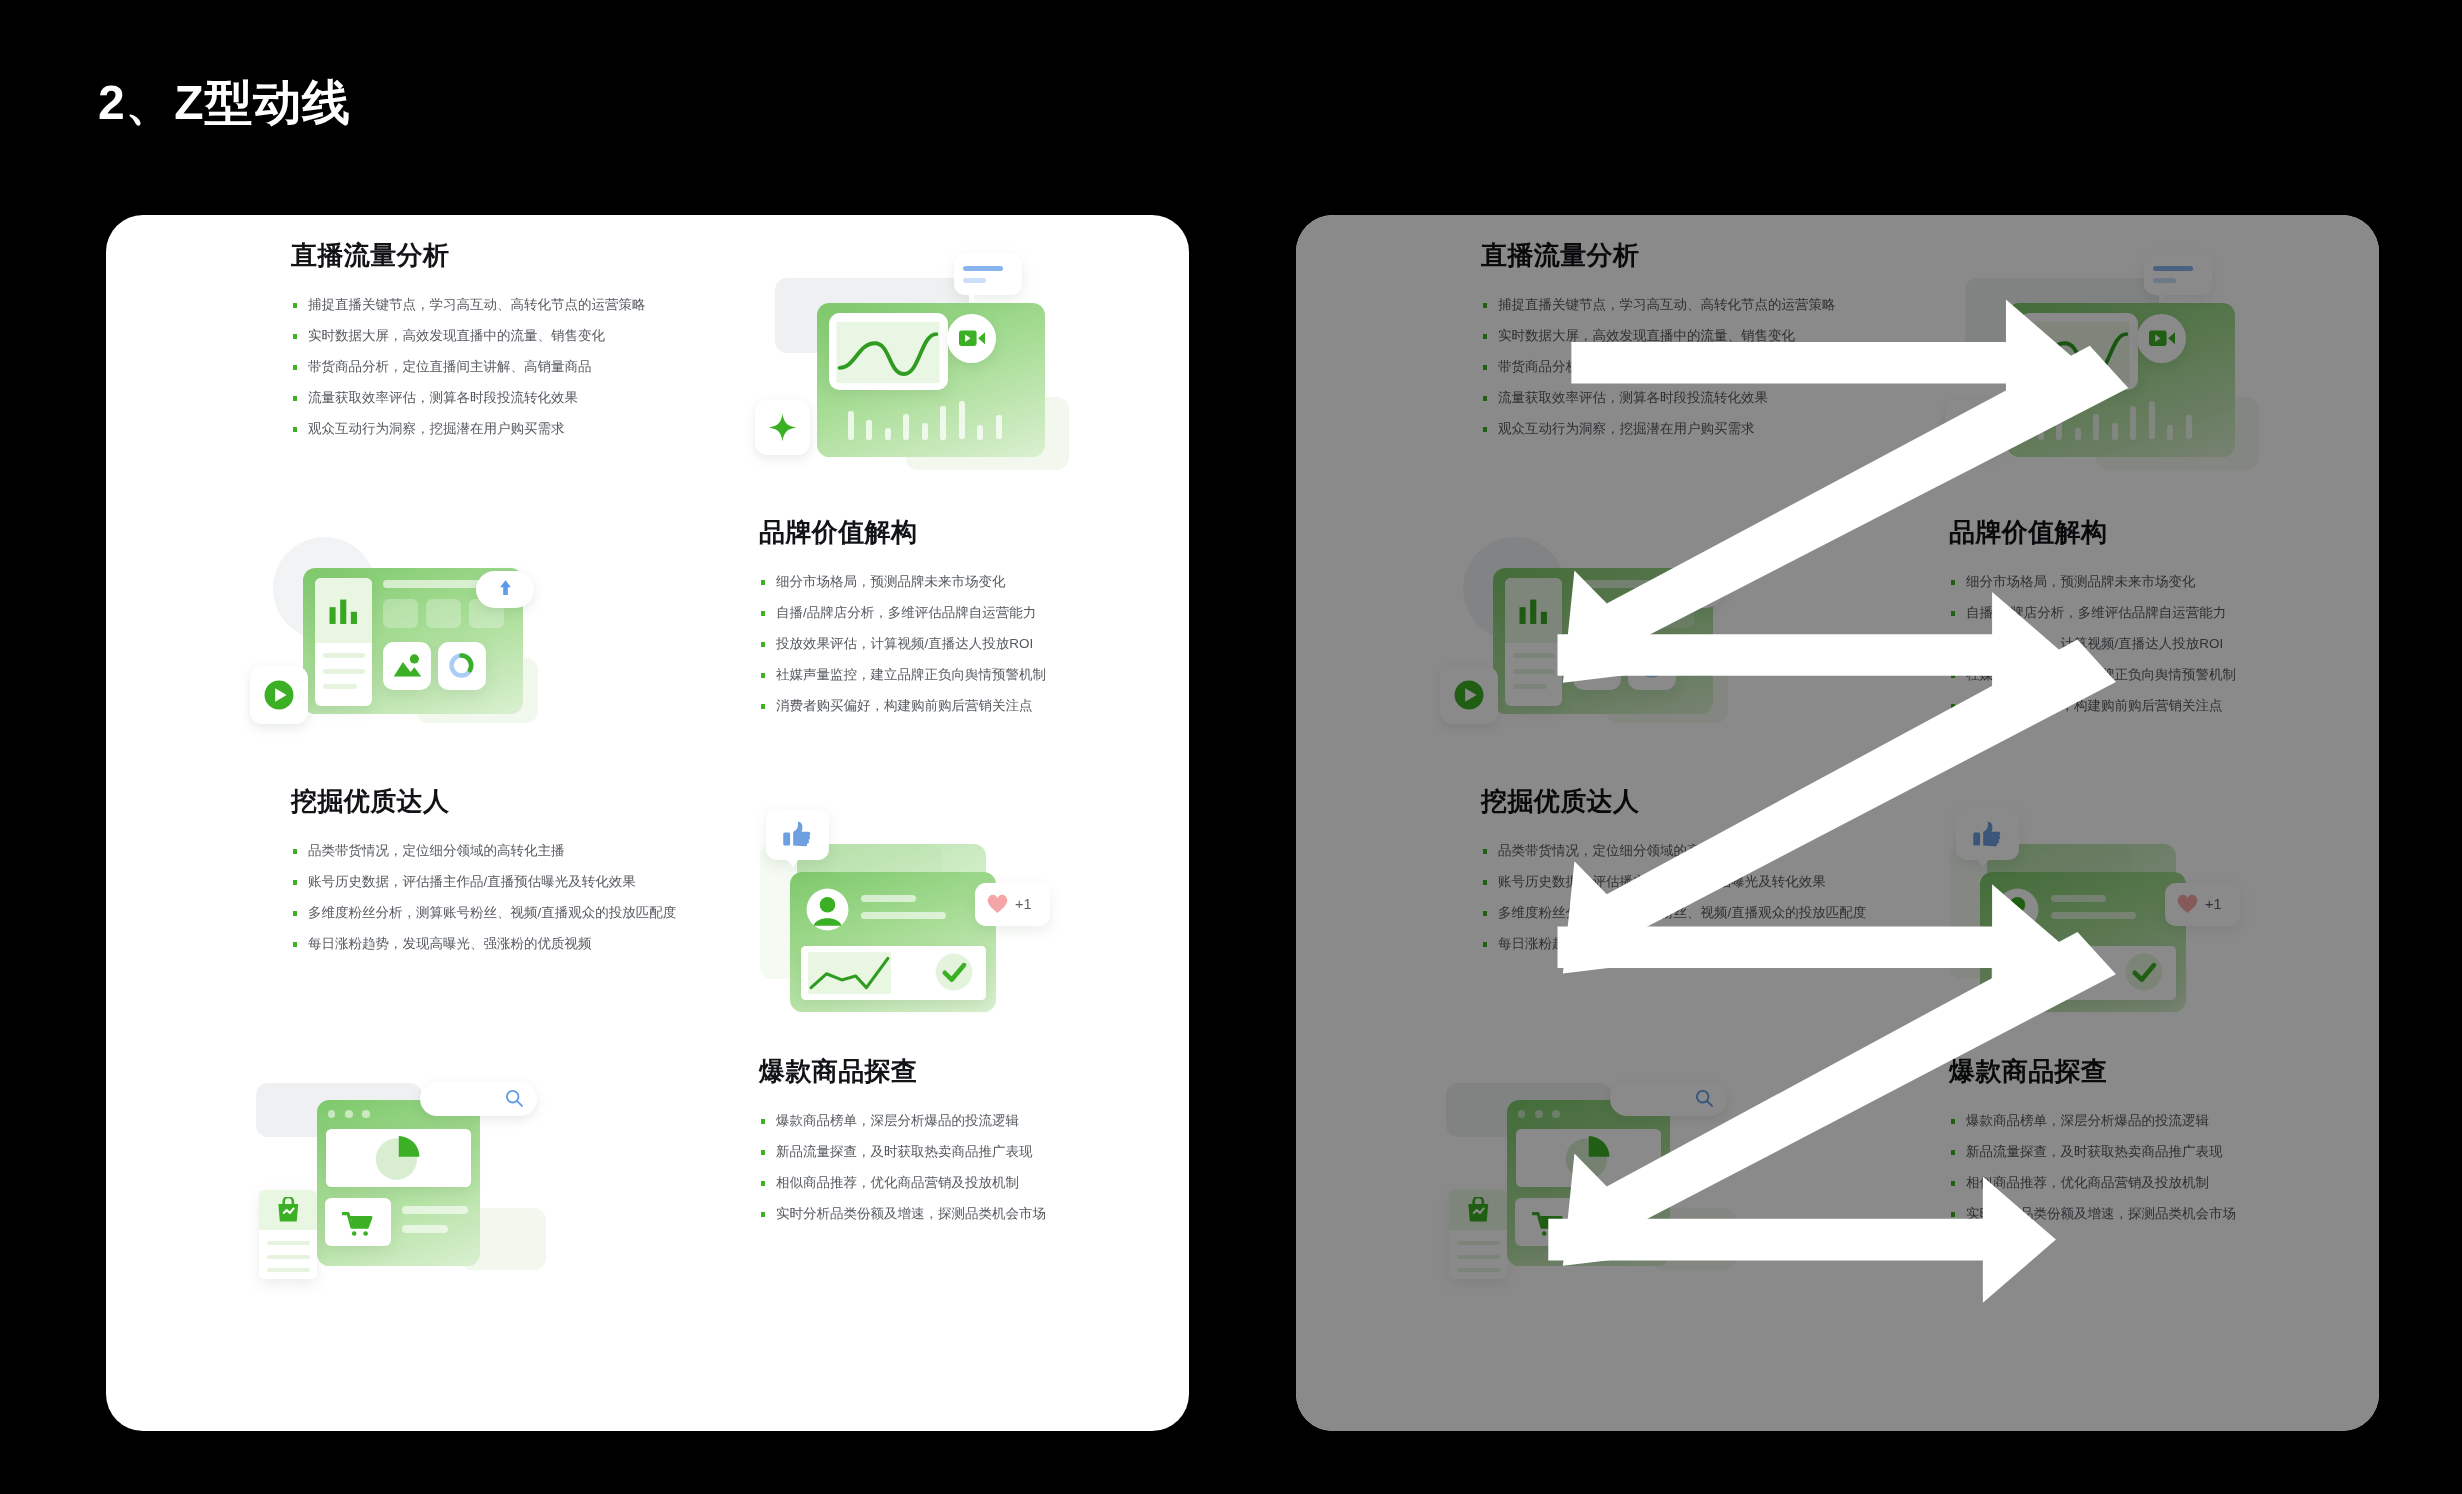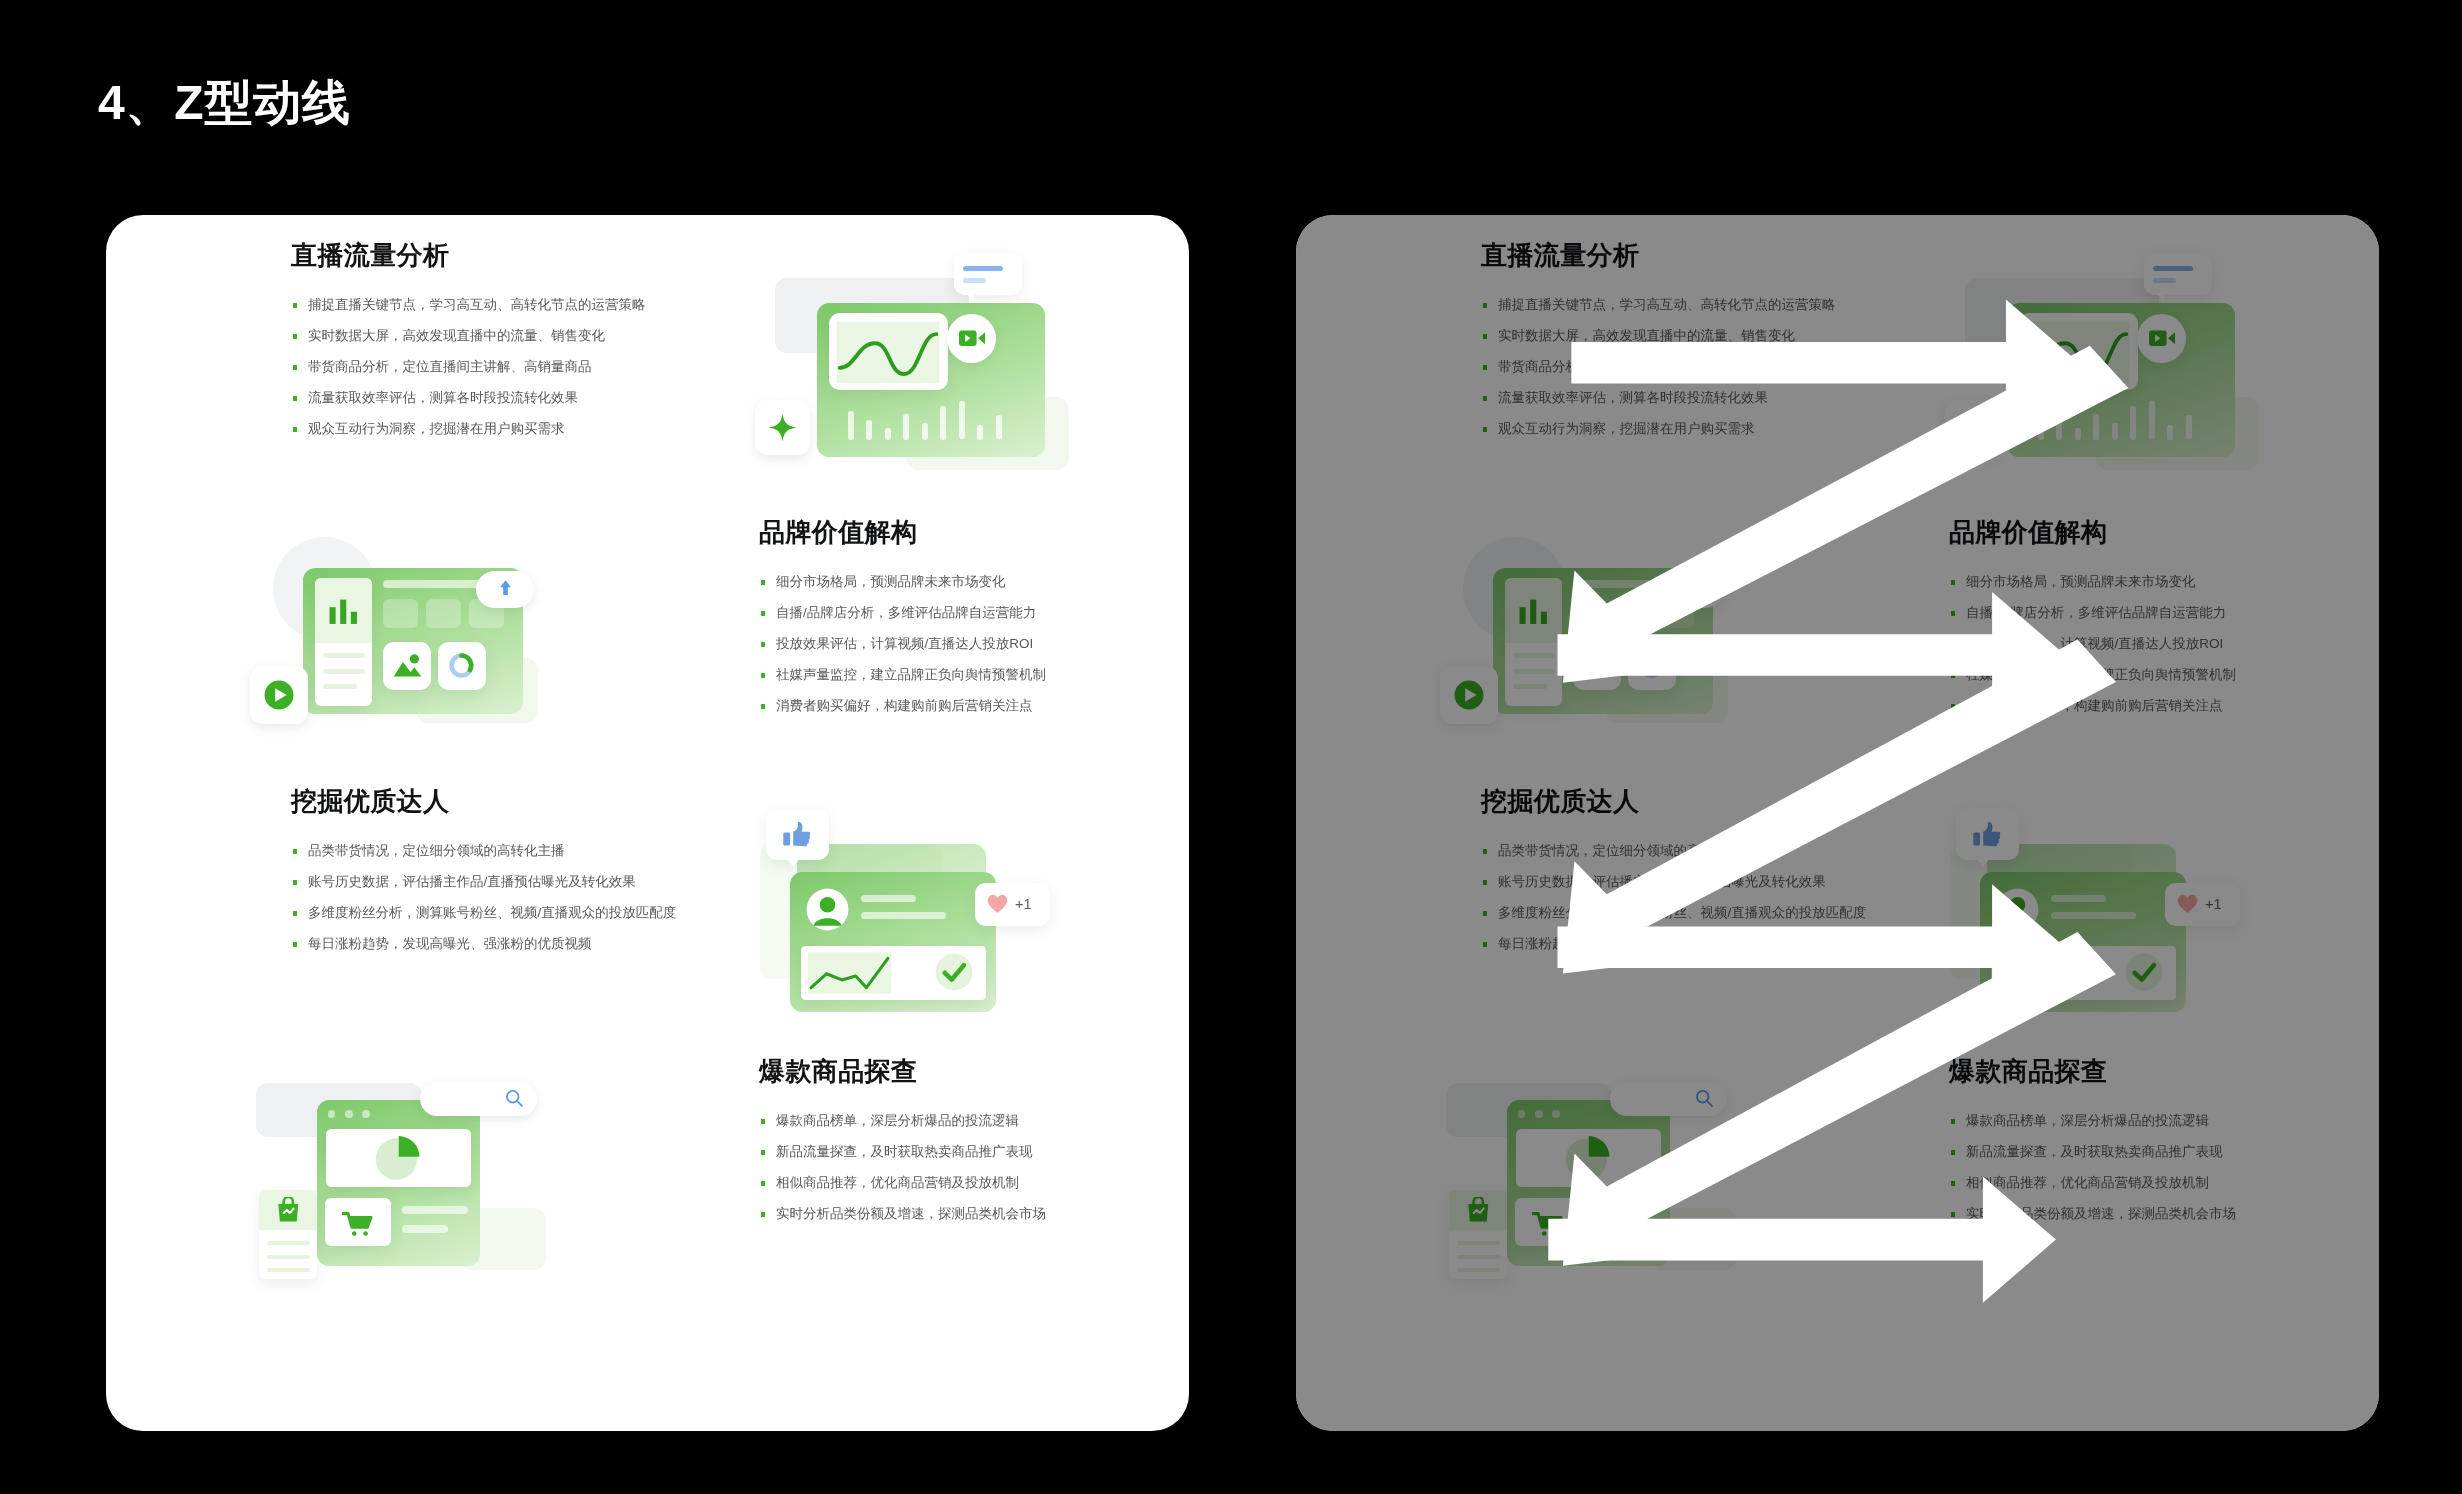--- a/index.html
+++ b/index.html
@@ -88,21 +88,21 @@
   .zarrow {
     position: absolute; left: 0; top: 0;
     width: 1083px; height: 1110px; z-index: 80; pointer-events: none;
   }
 </style>
 </head>
 <body>
 
 <div class="stage">
 
-  <div class="page-title">4、Z型动线</div>
+  <div class="page-title">2、Z型动线</div>
 
   <div class="panel panel-left">
     <div id="content-left">
         <div class="row r0">
           <div class="txtblk txt-left">
             <div class="sec-title">直播流量分析</div>
             <ul class="bullets">
               <li>捕捉直播关键节点，学习高互动、高转化节点的运营策略</li>
               <li>实时数据大屏，高效发现直播中的流量、销售变化</li>
               <li>带货商品分析，定位直播间主讲解、高销量商品</li>

